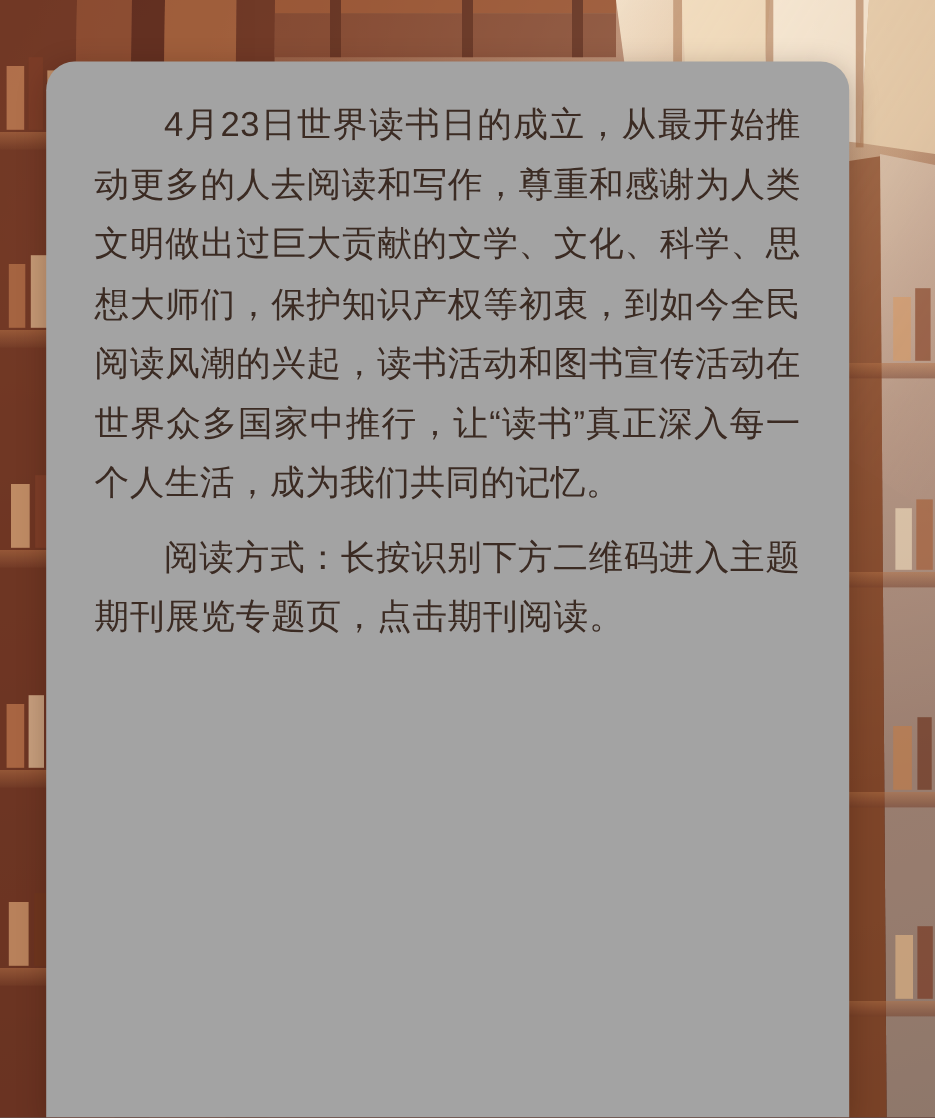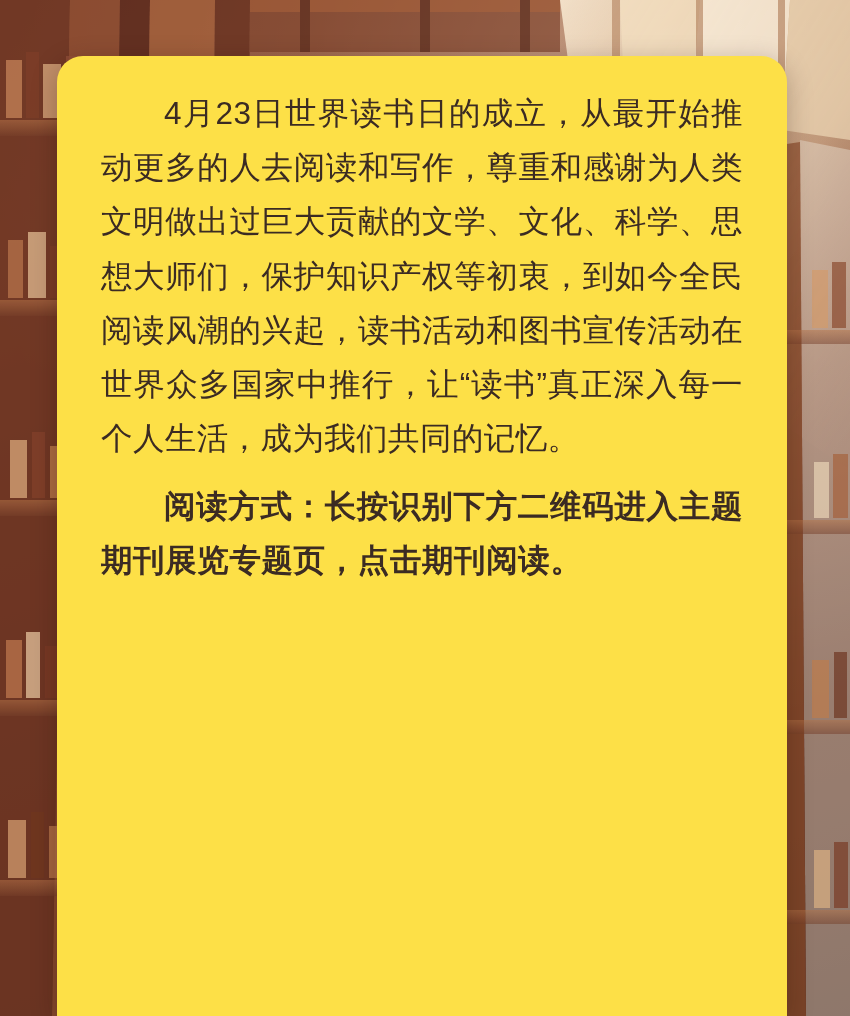--- a/index.html
+++ b/index.html
@@ -29,45 +29,45 @@
       linear-gradient(160deg, #7b3f2c 0%, #8a4a31 18%, #6e3524 40%, #5d2c1f 62%, #4e2519 85%, #3f1d14 100%);
   }
   .bg-shelves {
     position: absolute;
     inset: 0;
     opacity: 0.95;
   }
   
   .card {
     position: absolute;
-    left: 57px;
+    left: 42px;
     top: 56px;
     width: 730px;
     height: 960px;
-    background: #fde047;
+    background: #a3a3a3;
     border-radius: 26px 26px 0 0;
     box-shadow: 0 6px 26px rgba(40,16,8,0.28);
     overflow: hidden;
   }
   .card-inner {
     padding: 30px 44px 0 44px;
   }
   .para {
     color: #3b2b23;
     font-size: 31.5px;
     line-height: 1.72;
     letter-spacing: 0.4px;
     text-indent: 2em;
     margin: 0 0 2px 0;
     text-align: justify;
     text-justify: inter-ideograph;
   }
   .para.second { margin-top: 6px; }
   .para.bold {
-    font-weight: bold;
+    font-weight: normal;
     margin-top: 14px;
     letter-spacing: 0.6px;
   }
 </style>
 </head>
 <body>
 
 <div class="poster">
 
   <div class="bg"></div>

